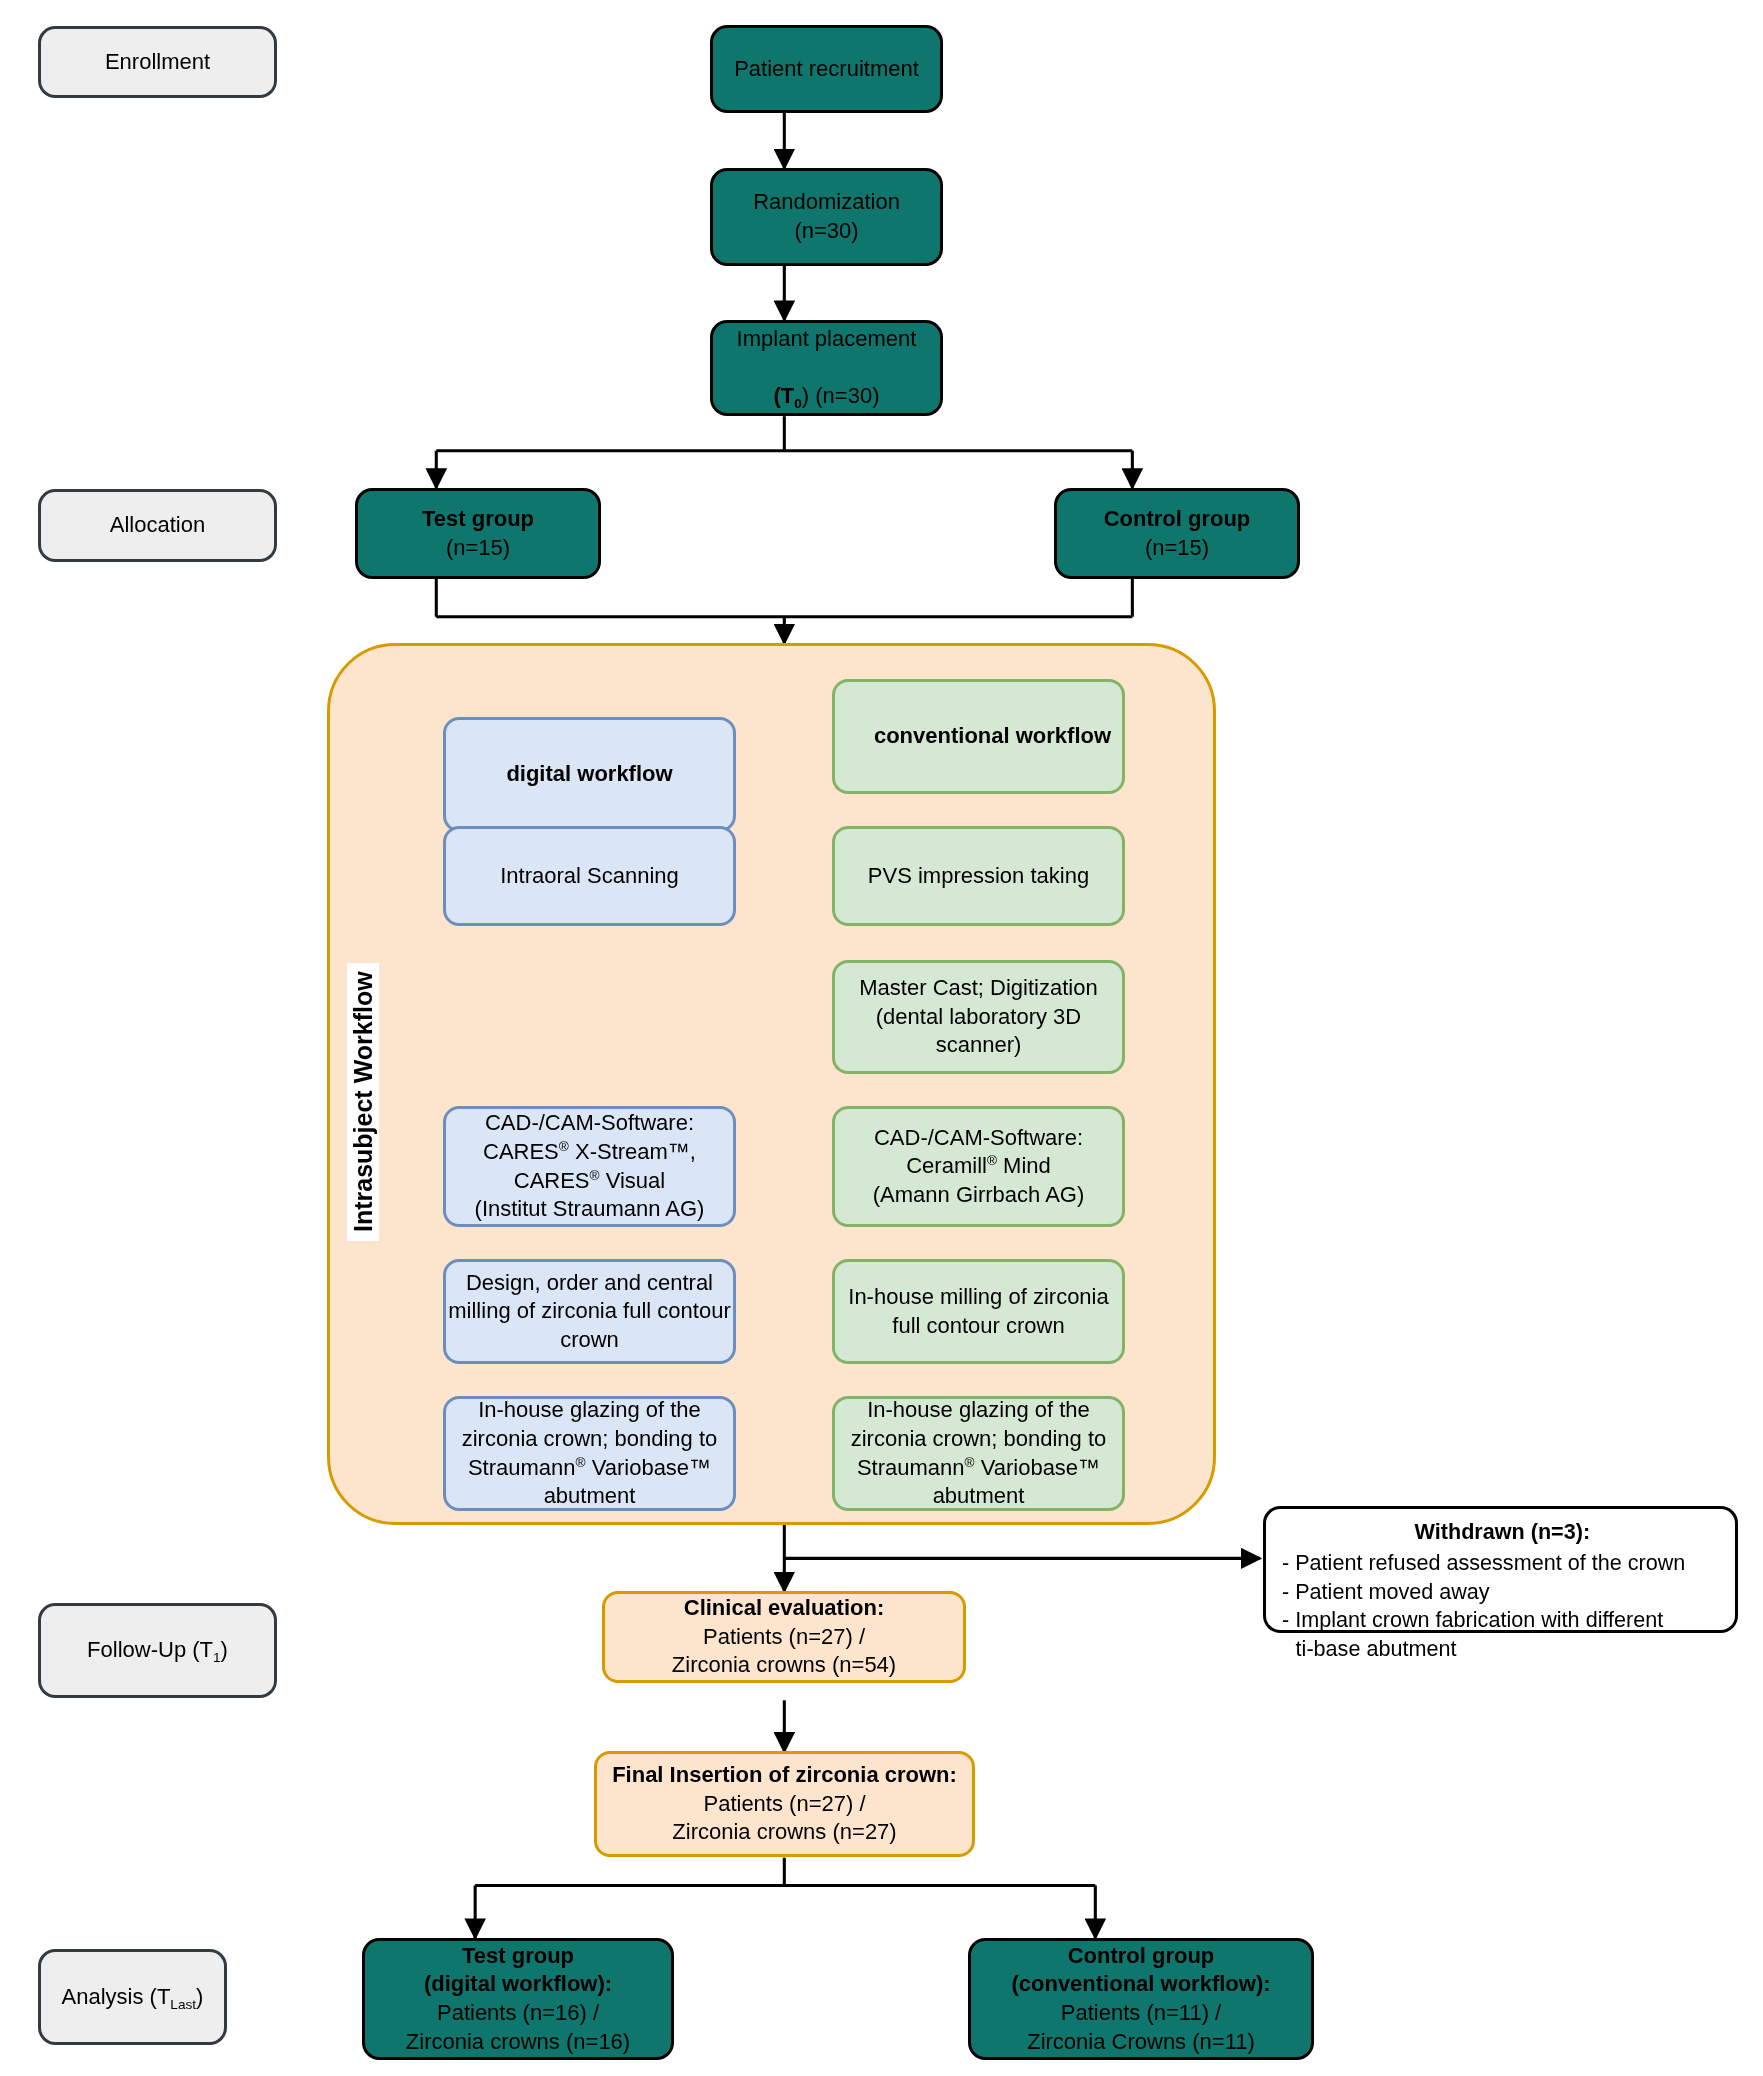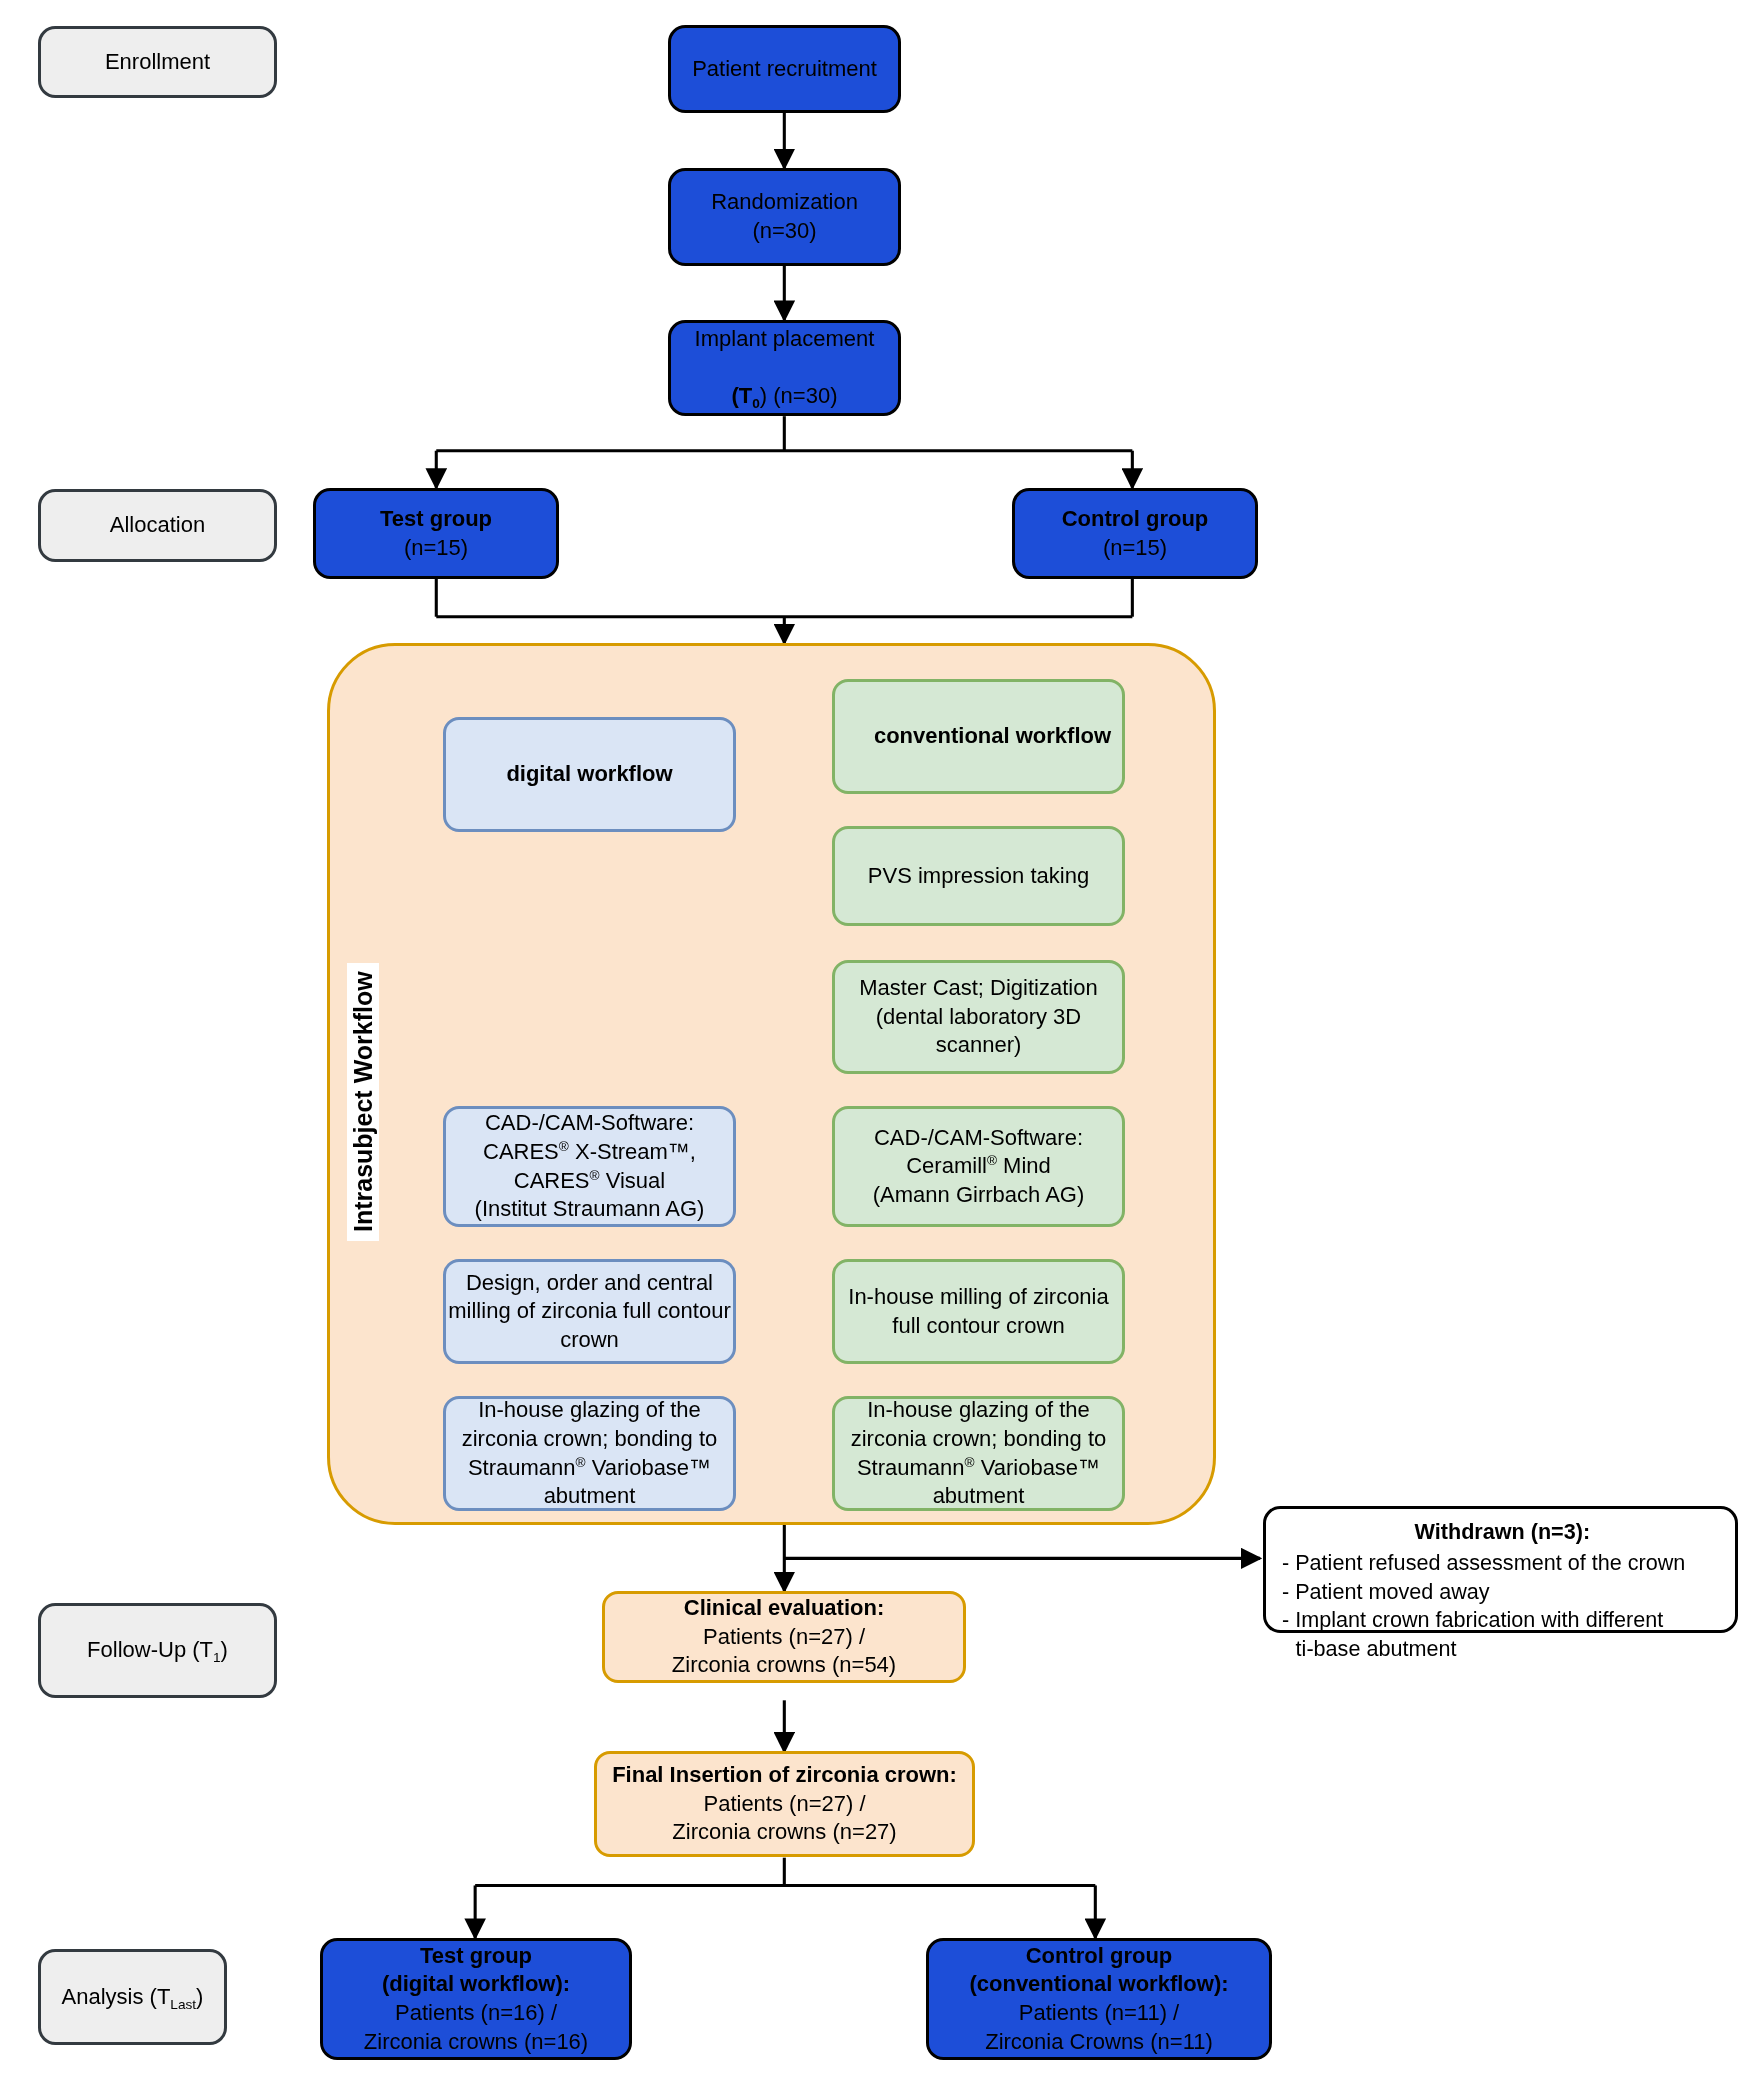--- a/index.html
+++ b/index.html
@@ -35,24 +35,25 @@
     color: #000000;
     line-height: 1.30;
   }
   .phase {
     background: #eeeeee;
     border: 3.1px solid #333a40;
     border-radius: 17.3px;
     font-size: 22px;
   }
   .plain {
-    background: #1d4ed8;
+    background: #0f766e;
     border: 3.1px solid #000000;
     border-radius: 17.3px;
     font-size: 22px;
+    margin-left: 42px;
   }
   .blue {
     background: #dae5f5;
     border: 3.1px solid #6c8ebf;
     border-radius: 16px;
     font-size: 22px;
   }
   .green {
     background: #d5e8d4;
     border: 3.1px solid #82b366;
@@ -219,20 +220,23 @@
   <div class="container-box" style="left:327px; top:643px; width:889px; height:882px;"></div>
 
   <div class="vlabel" style="left:347px; top:963px; width:32px; height:278px;">
     <span>Intrasubject Workflow</span>
   </div>
 
   <div class="node blue" style="left:443px; top:717px; width:293px; height:115px;">
     <span class="line bold">digital workflow</span>
   </div>
 
+  <div class="node blue" style="left:443px; top:826px; width:293px; height:100px;">
+    <span class="line">Intraoral Scanning</span>
+  </div>
 
   <div class="node blue" style="left:443px; top:1106px; width:293px; height:121px;">
     <span class="line">CAD-/CAM-Software:</span>
     <span class="line"><span>CARES</span><sup>®</sup><span> X-Stream™,</span></span>
     <span class="line"><span>CARES</span><sup>®</sup><span> Visual</span></span>
     <span class="line">(Institut Straumann AG)</span>
   </div>
 
   <div class="node blue" style="left:443px; top:1259px; width:293px; height:105px;">
     <span class="line">Design, order and central</span>

